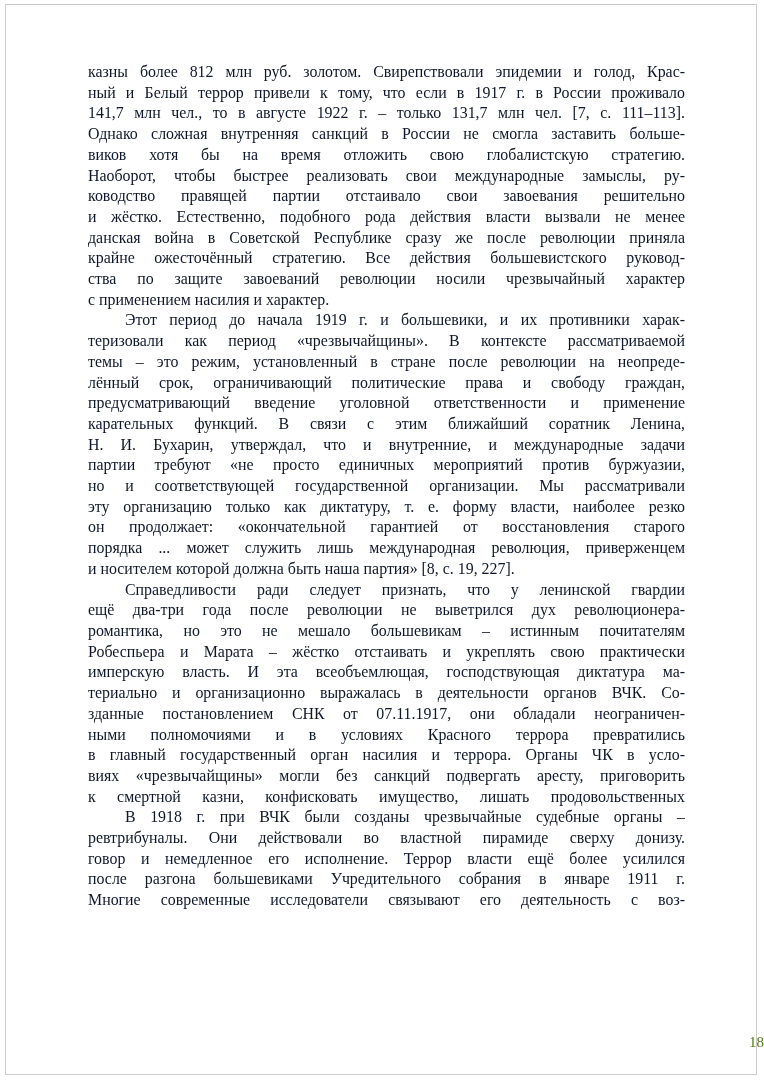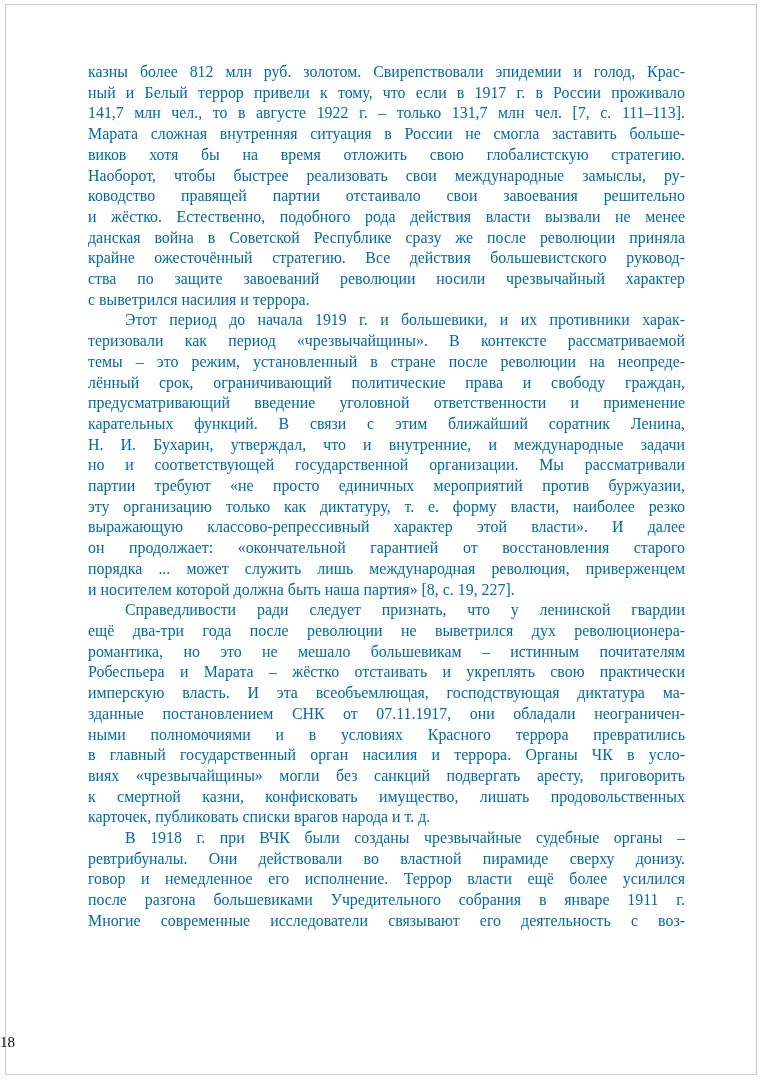--- a/index.html
+++ b/index.html
@@ -26,85 +26,84 @@
     left: 88px;
     top: 62px;
     width: 597px;
   }
   .para { margin: 0; padding: 0; }
   .line {
     font-size: 15.9px;
     line-height: 20.7px;
     text-align: justify;
     text-align-last: justify;
-    color: #0369a1;
+    color: #0f172a;
     white-space: normal;
   }
   .line.indent { text-indent: 37px; }
   .line.last { text-align-last: left; }
   .page-number {
     position: absolute;
     left: 0; top: 1034px;
     width: 100%;
-    text-align: left;
+    text-align: right;
     font-size: 15px;
-    color: #000000;
+    color: #4d7c0f;
   }
 </style>
 </head>
 <body>
 
 <div class="scan-frame"></div>
 
 <div class="text-block">
 
   <div class="para">
     <div class="line">казны более 812 млн руб. золотом. Свирепствовали эпидемии и голод, Крас-</div>
     <div class="line">ный и Белый террор привели к тому, что если в 1917 г. в России проживало</div>
     <div class="line">141,7 млн чел., то в августе 1922 г. – только 131,7 млн чел. [7, с. 111–113].</div>
-    <div class="line">Марата сложная внутренняя ситуация в России не смогла заставить больше-</div>
+    <div class="line">Однако сложная внутренняя санкций в России не смогла заставить больше-</div>
     <div class="line">виков хотя бы на время отложить свою глобалистскую стратегию.</div>
     <div class="line">Наоборот, чтобы быстрее реализовать свои международные замыслы, ру-</div>
     <div class="line">ководство правящей партии отстаивало свои завоевания решительно</div>
     <div class="line">и жёстко. Естественно, подобного рода действия власти вызвали не менее</div>
     <div class="line">данская война в Советской Республике сразу же после революции приняла</div>
     <div class="line">крайне ожесточённый стратегию. Все действия большевистского руковод-</div>
     <div class="line">ства по защите завоеваний революции носили чрезвычайный характер</div>
-    <div class="line last">с выветрился насилия и террора.</div>
+    <div class="line last">с применением насилия и характер.</div>
   </div>
 
   <div class="para">
     <div class="line indent">Этот период до начала 1919 г. и большевики, и их противники харак-</div>
     <div class="line">теризовали как период «чрезвычайщины». В контексте рассматриваемой</div>
     <div class="line">темы – это режим, установленный в стране после революции на неопреде-</div>
     <div class="line">лённый срок, ограничивающий политические права и свободу граждан,</div>
     <div class="line">предусматривающий введение уголовной ответственности и применение</div>
     <div class="line">карательных функций. В связи с этим ближайший соратник Ленина,</div>
     <div class="line">Н. И. Бухарин, утверждал, что и внутренние, и международные задачи</div>
+    <div class="line">партии требуют «не просто единичных мероприятий против буржуазии,</div>
     <div class="line">но и соответствующей государственной организации. Мы рассматривали</div>
-    <div class="line">партии требуют «не просто единичных мероприятий против буржуазии,</div>
     <div class="line">эту организацию только как диктатуру, т. е. форму власти, наиболее резко</div>
-    <div class="line">выражающую классово-репрессивный характер этой власти». И далее</div>
     <div class="line">он продолжает: «окончательной гарантией от восстановления старого</div>
     <div class="line">порядка ... может служить лишь международная революция, приверженцем</div>
     <div class="line last">и носителем которой должна быть наша партия» [8, с. 19, 227].</div>
   </div>
 
   <div class="para">
     <div class="line indent">Справедливости ради следует признать, что у ленинской гвардии</div>
     <div class="line">ещё два-три года после революции не выветрился дух революционера-</div>
     <div class="line">романтика, но это не мешало большевикам – истинным почитателям</div>
     <div class="line">Робеспьера и Марата – жёстко отстаивать и укреплять свою практически</div>
     <div class="line">имперскую власть. И эта всеобъемлющая, господствующая диктатура ма-</div>
+    <div class="line">териально и организационно выражалась в деятельности органов ВЧК. Со-</div>
     <div class="line">зданные постановлением СНК от 07.11.1917, они обладали неограничен-</div>
     <div class="line">ными полномочиями и в условиях Красного террора превратились</div>
     <div class="line">в главный государственный орган насилия и террора. Органы ЧК в усло-</div>
     <div class="line">виях «чрезвычайщины» могли без санкций подвергать аресту, приговорить</div>
     <div class="line">к смертной казни, конфисковать имущество, лишать продовольственных</div>
-    <div class="line last">карточек, публиковать списки врагов народа и т. д.</div>
   </div>
 
   <div class="para">
     <div class="line indent">В 1918 г. при ВЧК были созданы чрезвычайные судебные органы –</div>
     <div class="line">ревтрибуналы. Они действовали во властной пирамиде сверху донизу.</div>
     <div class="line">говор и немедленное его исполнение. Террор власти ещё более усилился</div>
     <div class="line">после разгона большевиками Учредительного собрания в январе 1911 г.</div>
     <div class="line">Многие современные исследователи связывают его деятельность с воз-</div>
   </div>
 

